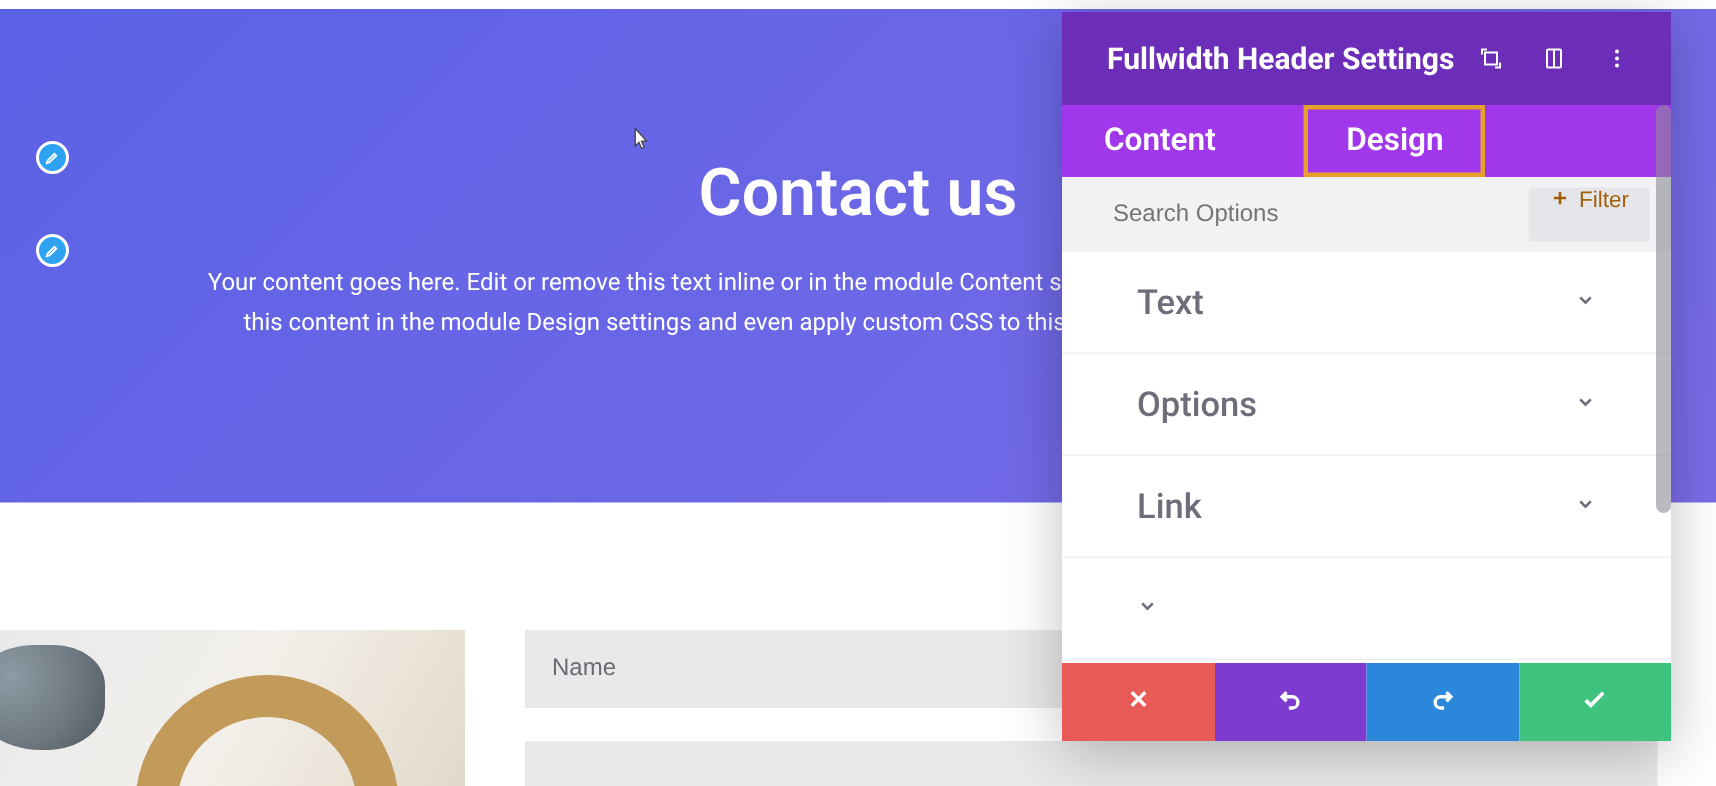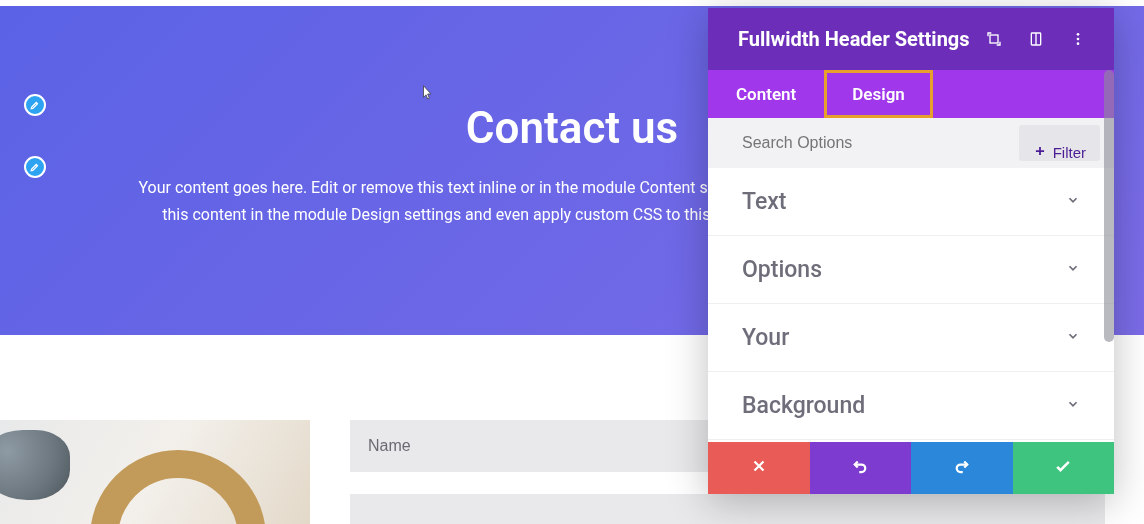--- a/index.html
+++ b/index.html
@@ -155,30 +155,31 @@
 }
 
 .panel-tabs {
   background: #a137ea;
   height: 48px;
   display: flex;
   align-items: stretch;
 }
 .tab {
   color: #ffffff;
-  font-size: 17px;
+  font-size: 21px;
   font-weight: 600;
   padding: 0 28px;
   display: flex;
   align-items: center;
   cursor: pointer;
 }
 .tab.active {
   outline: 3px solid #e8a02c;
   outline-offset: -3px;
+  margin-left: 31px;
 }
 
 .panel-search {
   background: #f2f2f5;
   height: 50px;
   display: flex;
   align-items: center;
   padding: 0 14px 0 34px;
   gap: 11px;
 }
@@ -189,39 +190,39 @@
   font-size: 16px;
   color: #888;
   outline: none;
 }
 .filter-btn {
   background: #e5e5ea;
   border: none;
   height: 36px;
   padding: 0 14px;
   display: flex;
-  align-items: flex-end;
+  align-items: flex-start;
   gap: 6px;
-  color: #4c1d95;
+  color: #a16207;
   font-size: 15px;
   border-radius: 3px;
   cursor: pointer;
 }
 
 .panel-body {
   flex: 1;
   overflow-y: auto;
 }
 .acc-item {
   border-bottom: 1px solid #efeff2;
   height: 68px;
   display: flex;
   align-items: center;
   justify-content: space-between;
-  padding: 0 34px;
+  padding: 0 50px;
   cursor: pointer;
 }
 .acc-label {
   font-size: 23px;
   color: #6e6e7a;
   font-weight: 500;
 }
 .chevron {
   color: #6e6e7a;
   font-size: 14px;
@@ -344,29 +345,28 @@
     </div>
     <div class="acc-item">
       <span class="acc-label">Options</span>
       <span class="chevron">
         <svg viewBox="0 0 24 24" width="14" height="14" fill="none" stroke="currentColor" stroke-width="3">
             <path d="M6 9l6 6 6-6"></path>
           </svg>
       </span>
     </div>
     <div class="acc-item">
-      <span class="acc-label">Your</span>
+      <span class="acc-label">Link</span>
       <span class="chevron">
         <svg viewBox="0 0 24 24" width="14" height="14" fill="none" stroke="currentColor" stroke-width="3">
             <path d="M6 9l6 6 6-6"></path>
           </svg>
       </span>
     </div>
     <div class="acc-item">
-      <span class="acc-label">Background</span>
       <span class="chevron">
         <svg viewBox="0 0 24 24" width="14" height="14" fill="none" stroke="currentColor" stroke-width="3">
             <path d="M6 9l6 6 6-6"></path>
           </svg>
       </span>
     </div>
   </div>
 
   <div class="panel-footer">
     <div class="fbtn cancel">

